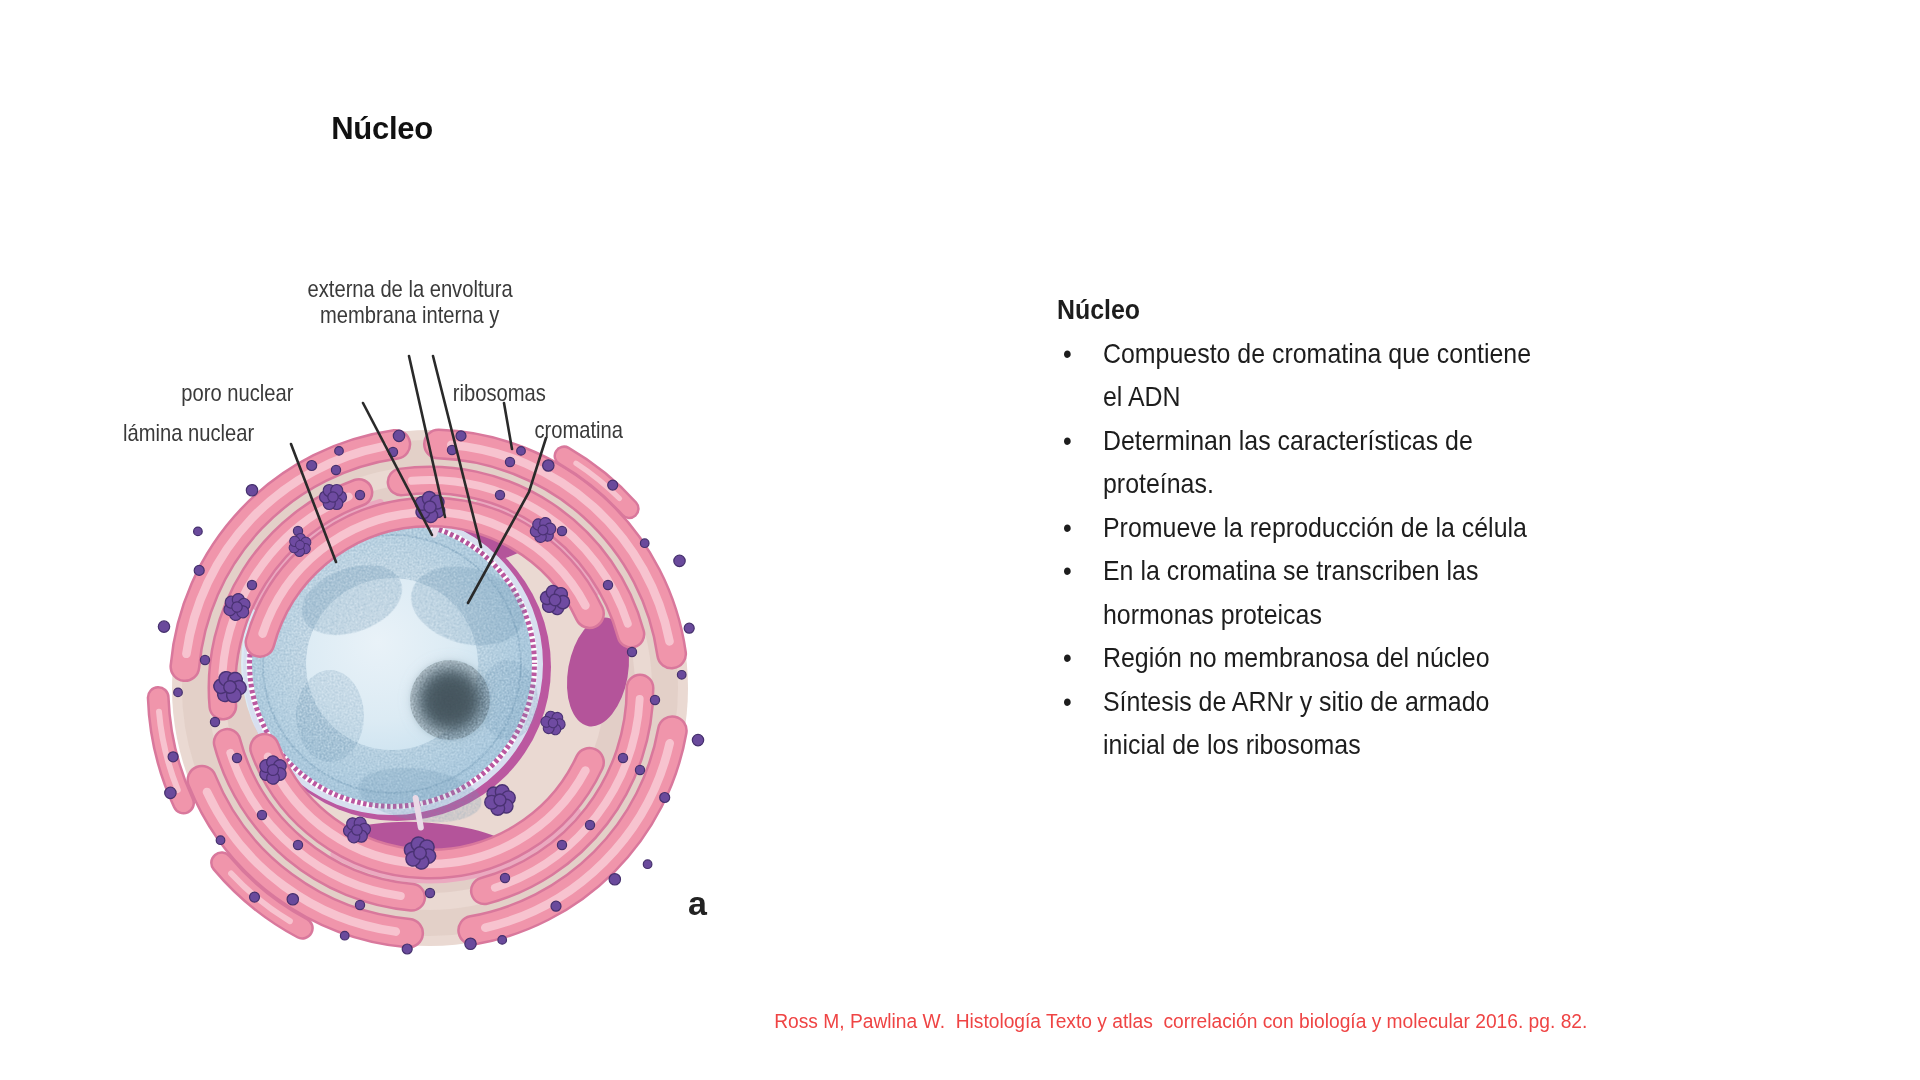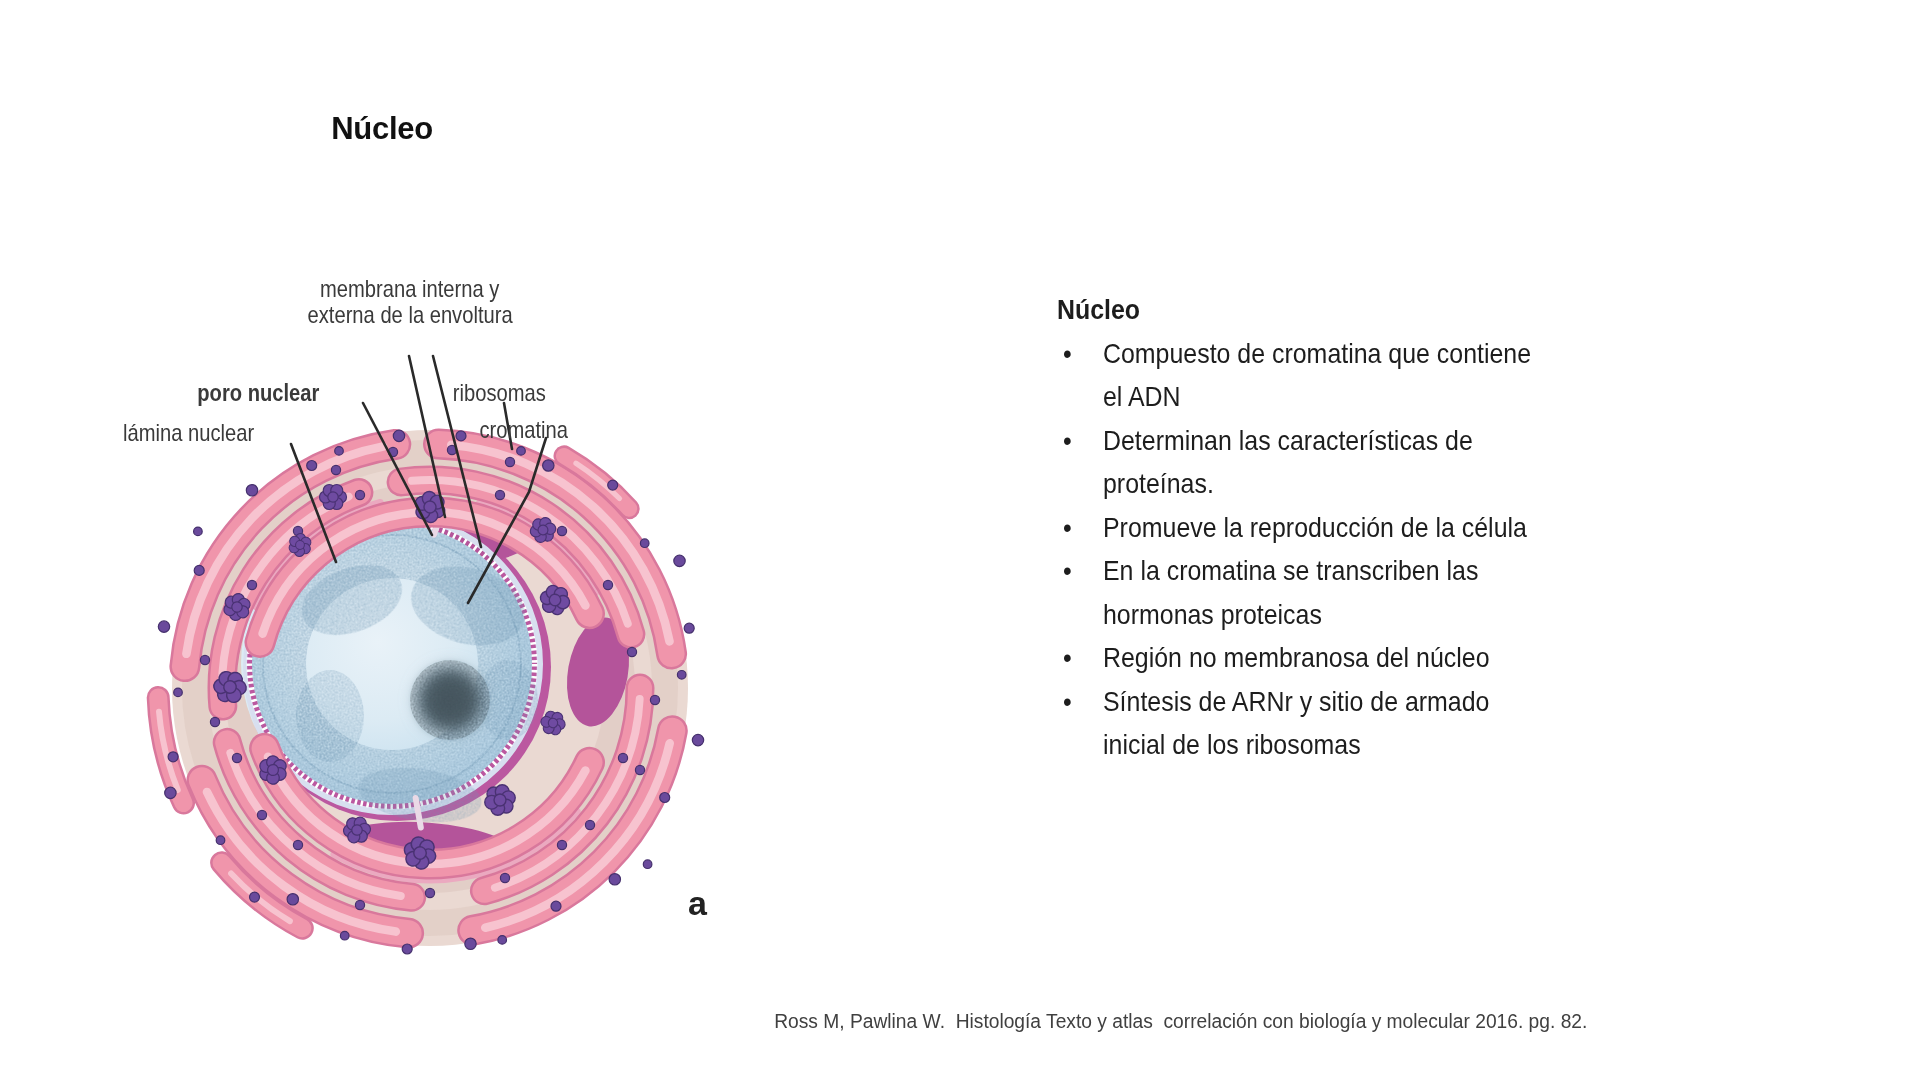--- a/index.html
+++ b/index.html
@@ -8,35 +8,35 @@
   .abs{position:absolute;}
   
   #slide-title{left:232px;top:106px;width:300px;text-align:center;
     font-weight:bold;font-size:31px;line-height:45px;letter-spacing:-0.3px;color:#111;}
   
   .fig-label{font-size:24px;color:#3a3a3a;line-height:26px;}
   .nxc{display:inline-block;transform:scaleX(.84);transform-origin:50% 50%;white-space:pre;}
   .nxl{display:inline-block;transform:scaleX(.84);transform-origin:0 50%;white-space:pre;}
   .nxr{display:inline-block;transform:scaleX(.84);transform-origin:100% 50%;white-space:pre;}
   #label-membrana{left:250px;top:276px;width:320px;text-align:center;}
-  #label-poro{left:160px;top:380px;width:174px;text-align:center;font-weight:bold;}
+  #label-poro{left:160px;top:380px;width:174px;text-align:left;}
   #label-ribosomas{left:395px;top:380px;width:160px;text-align:right;}
   #label-lamina{left:123px;top:420px;width:220px;text-align:left;}
-  #label-cromatina{left:471px;top:417px;width:160px;text-align:left;}
+  #label-cromatina{left:471px;top:417px;width:160px;text-align:right;}
   #panel-letter{left:688px;top:884px;font-size:34px;font-weight:bold;color:#222;}
   
   #right-panel{left:1057px;top:288px;width:600px;}
   .rp-row{position:relative;height:43.5px;font-size:28px;line-height:43.5px;}
   .rp-h{font-weight:bold;}
   .nx{display:inline-block;transform:scaleX(.89);transform-origin:0 50%;white-space:pre;}
   .rp-bullet{position:absolute;left:6px;top:0;}
   .rp-text{position:absolute;left:46px;top:0;}
   
   #citation{left:755px;top:985px;width:840px;text-align:center;font-size:19.5px;
-    line-height:24px;color:#404040;white-space:pre;}
+    line-height:24px;color:#ef4444;white-space:pre;}
   #fig-svg{left:100px;top:340px;}
 </style>
 </head>
 <body>
 
 <div class="abs" id="slide-title">
   <div>Núcleo</div>
 </div>
 
 <svg class="abs" id="fig-svg" width="680" height="640" viewBox="100 340 680 640">
@@ -229,22 +229,22 @@
     <path d="M291,444 L336,562"></path>
     <path d="M363,403 L432,535"></path>
     <path d="M409,356 L445,517"></path>
     <path d="M433,356 L481,547"></path>
     <path d="M504,403 L512,449"></path>
     <path d="M546,438 L529,492 L468,603"></path>
   </g>
 </svg>
 
 <div class="abs fig-label" id="label-membrana">
+  <div><span class="nxc">externa de la envoltura</span></div>
   <div><span class="nxc">membrana interna y</span></div>
-  <div><span class="nxc">externa de la envoltura</span></div>
 </div>
 <div class="abs fig-label" id="label-poro">
   <span class="nxr">poro nuclear</span>
 </div>
 <div class="abs fig-label" id="label-ribosomas">
   <span class="nxc">ribosomas</span>
 </div>
 <div class="abs fig-label" id="label-lamina">
   <span class="nxl">lámina nuclear</span>
 </div>

